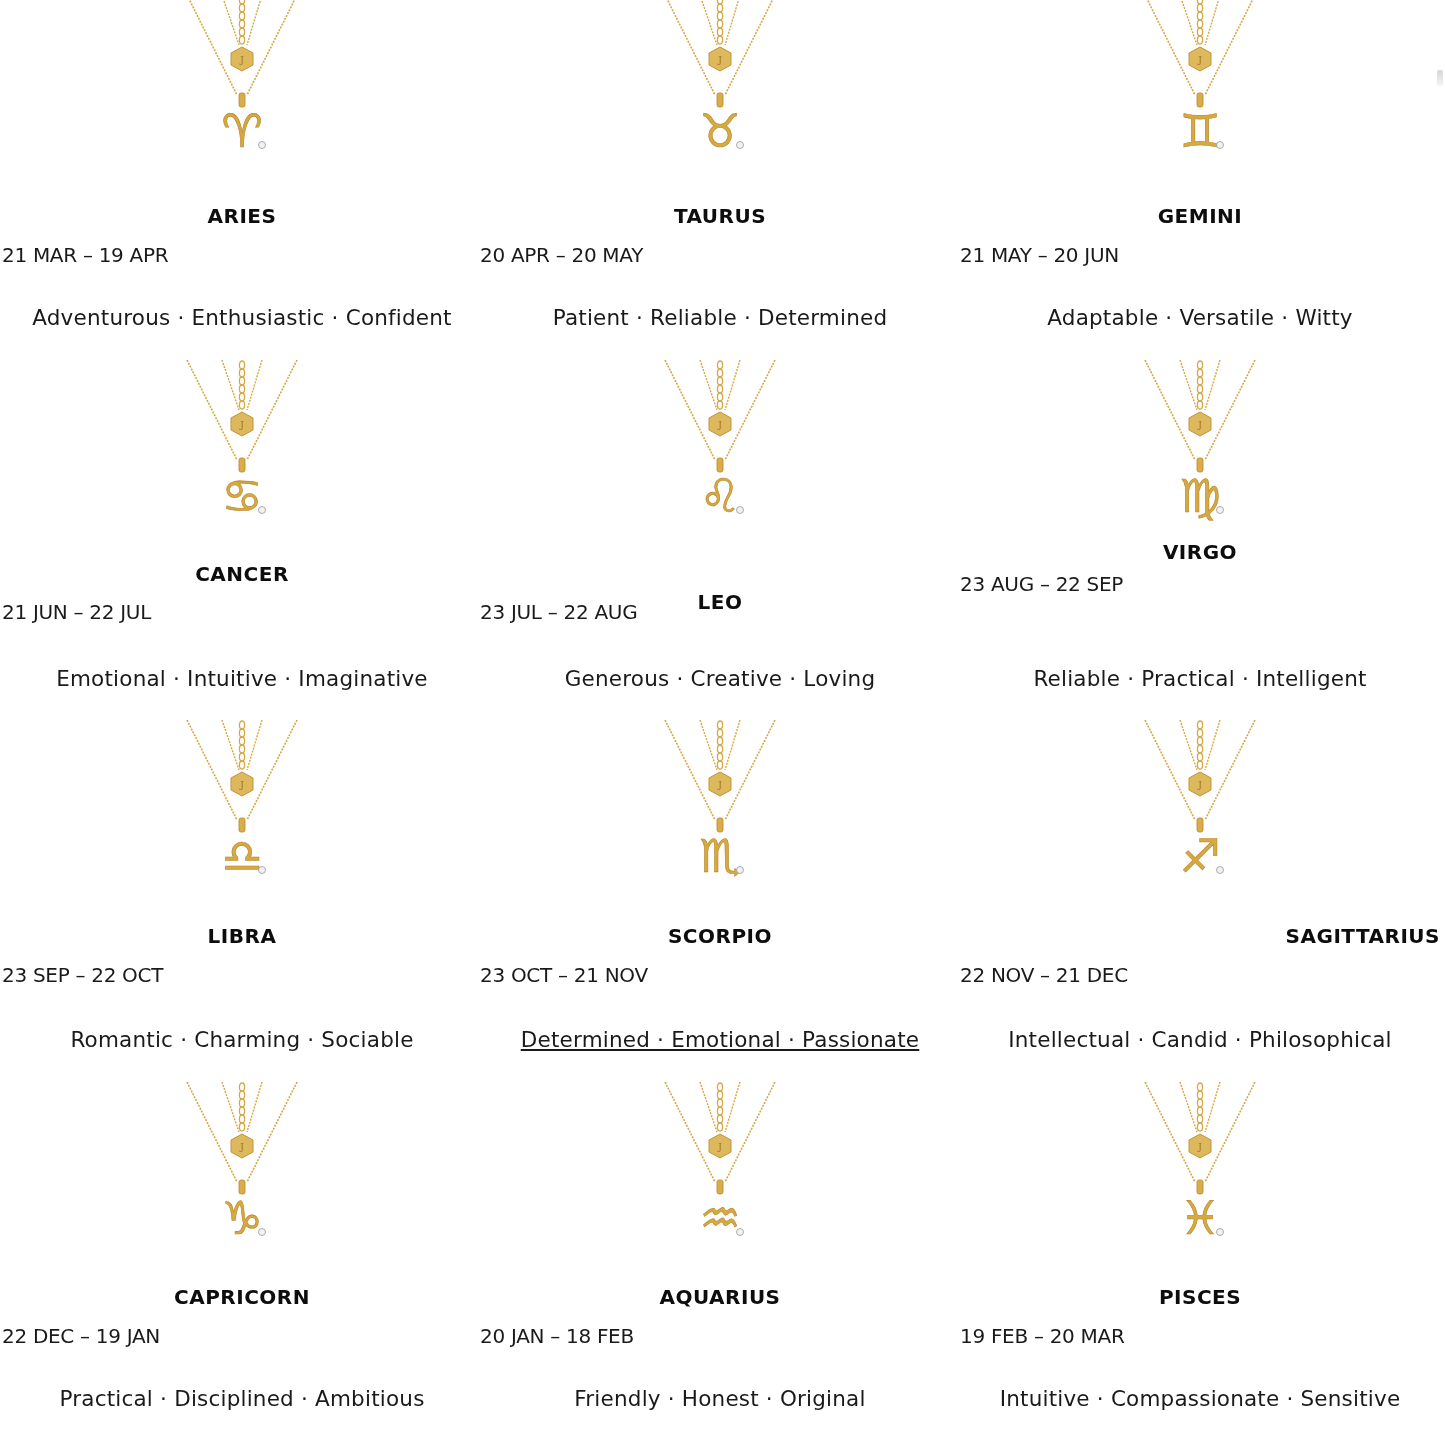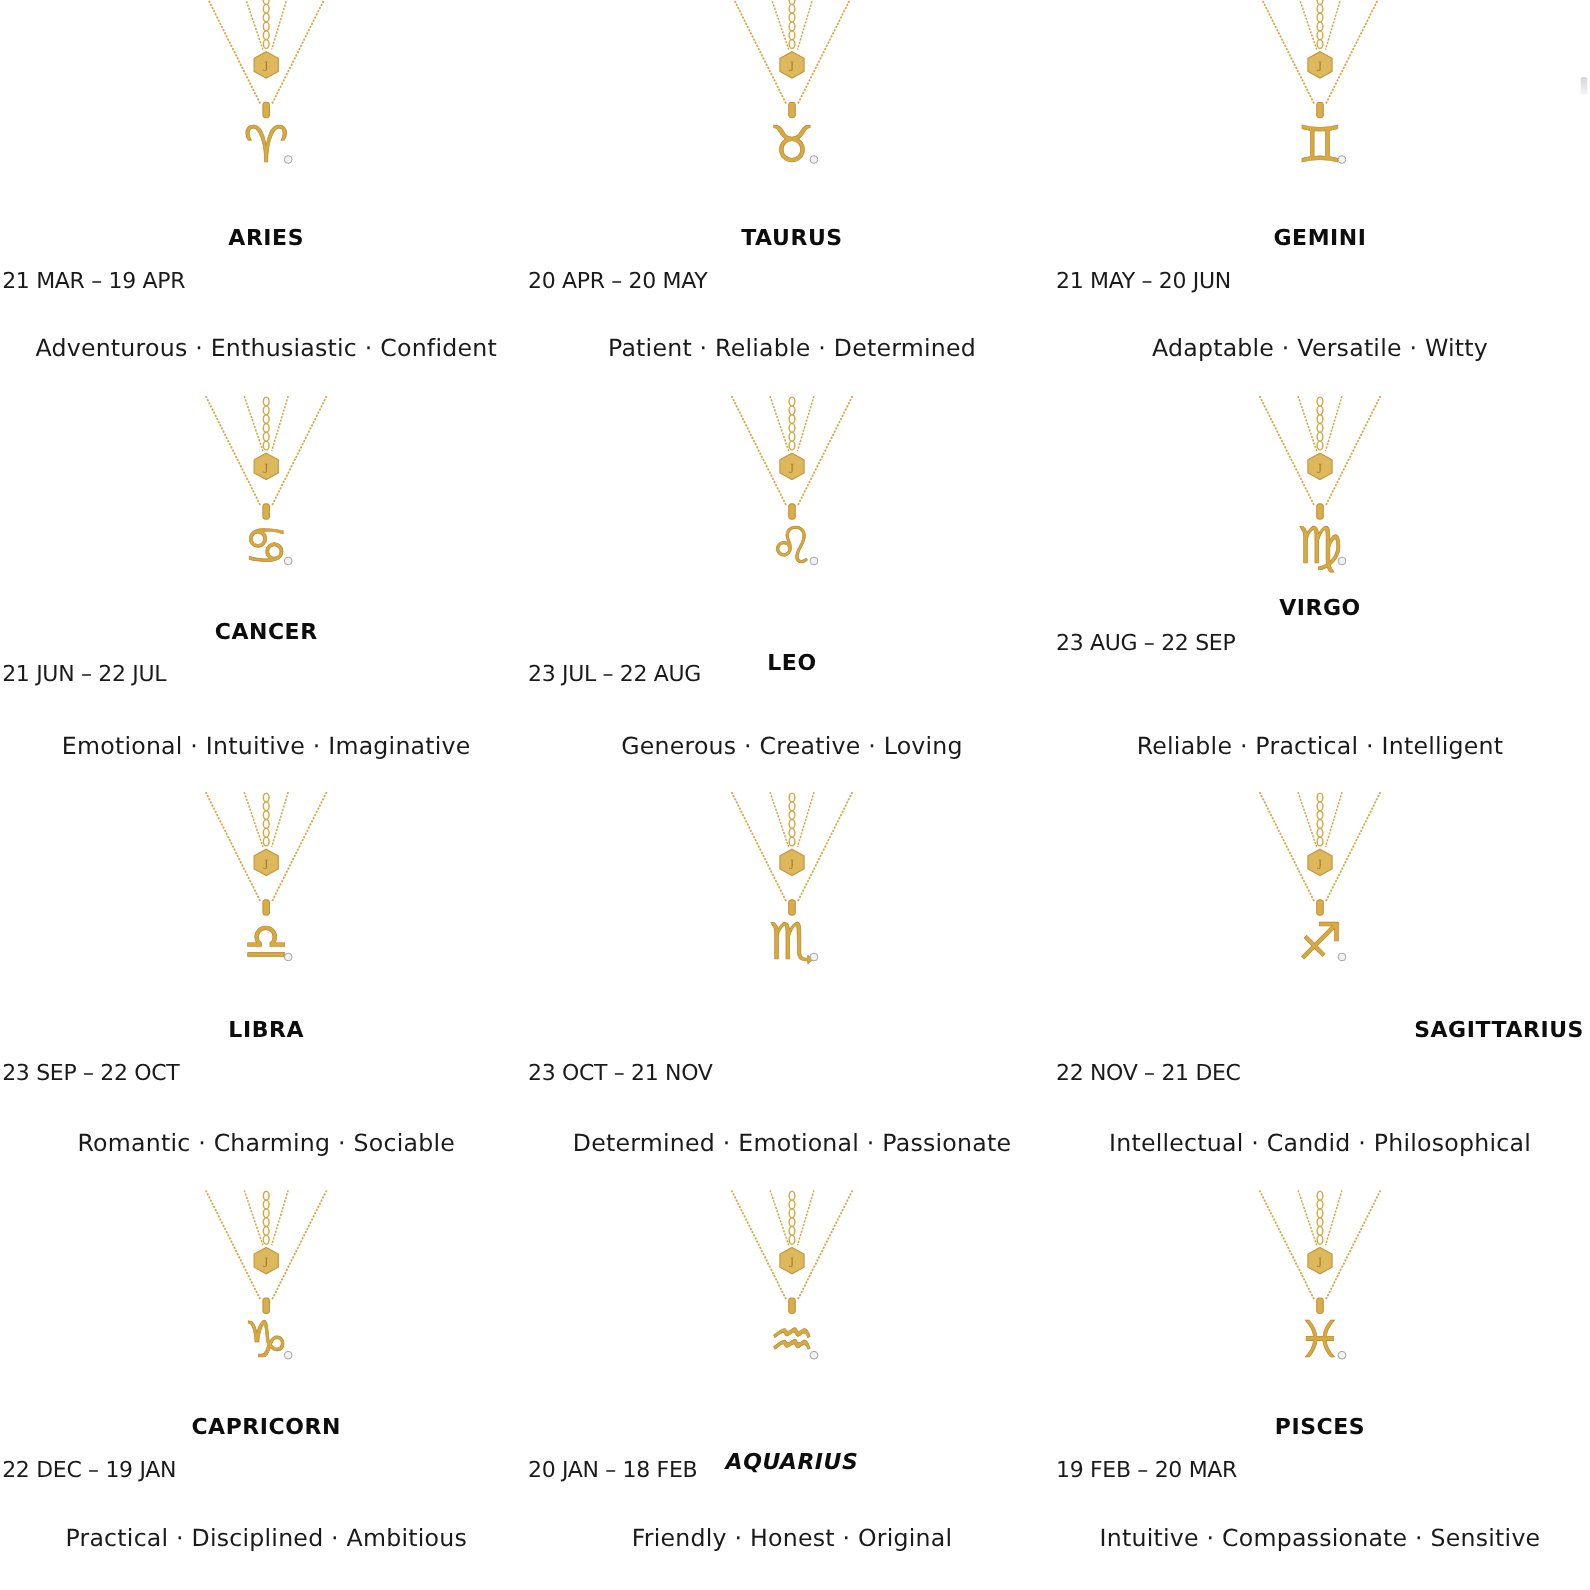--- a/index.html
+++ b/index.html
@@ -253,22 +253,23 @@
 
       <polygon points="75,52 86,58 86,70 75,76 64,70 64,58" fill="#deb85c" stroke="#c1953a" stroke-width="1"></polygon>
       <text x="75" y="68" text-anchor="middle" font-size="9" fill="#9a7226" font-family="DejaVu Serif, serif" class="tag-letter">J</text>
 
       <rect x="72" y="98" width="6" height="14" rx="2" fill="#d9ae4a" stroke="#b8862a" stroke-width="0.8"></rect>
 
       <text class="glyph" x="75" y="152" text-anchor="middle" font-size="46" fill="#d6a941" stroke="#b8862a" stroke-width="0.6" font-family="DejaVu Sans, sans-serif">♏︎</text>
 
       <circle class="gem" cx="95" cy="150" r="3.5" fill="#f2f2f2" stroke="#999" stroke-width="0.8"></circle>
     </svg>
+    <div class="name" style="top: 924px;">SCORPIO</div>
     <div class="dates" style="top: 963px;">23 OCT – 21 NOV</div>
-    <div class="traits" style="top: 1027px;">Determined · Emotional · Passionate</div>
+    <div class="traits" style="top: 1027px; text-decoration: underline;">Determined · Emotional · Passionate</div>
   </div>
     <div class="cell" style="left: 960px; top: 0px;">
     <svg class="necklace" viewBox="0 0 150 180" style="top: 720px; height: 180px;">
 
       <path d="M20 0 L70 100" stroke="#d4a845" stroke-width="1.6" fill="none" stroke-dasharray="2 1.2"></path>
       <path d="M130 0 L80 100" stroke="#d4a845" stroke-width="1.6" fill="none" stroke-dasharray="2 1.2"></path>
 
       <path d="M55 0 L72 50" stroke="#d4a845" stroke-width="1.4" fill="none" stroke-dasharray="2 1.2"></path>
       <path d="M95 0 L80 50" stroke="#d4a845" stroke-width="1.4" fill="none" stroke-dasharray="2 1.2"></path>
 
@@ -345,21 +346,21 @@
 
       <polygon points="75,52 86,58 86,70 75,76 64,70 64,58" fill="#deb85c" stroke="#c1953a" stroke-width="1"></polygon>
       <text x="75" y="68" text-anchor="middle" font-size="9" fill="#9a7226" font-family="DejaVu Serif, serif" class="tag-letter">J</text>
 
       <rect x="72" y="98" width="6" height="14" rx="2" fill="#d9ae4a" stroke="#b8862a" stroke-width="0.8"></rect>
 
       <text class="glyph" x="75" y="152" text-anchor="middle" font-size="46" fill="#d6a941" stroke="#b8862a" stroke-width="0.6" font-family="DejaVu Sans, sans-serif">♒︎</text>
 
       <circle class="gem" cx="95" cy="150" r="3.5" fill="#f2f2f2" stroke="#999" stroke-width="0.8"></circle>
     </svg>
-    <div class="name" style="top: 1316px; font-style: italic;">AQUARIUS</div>
+    <div class="name" style="top: 1285px;">AQUARIUS</div>
     <div class="dates" style="top: 1324px;">20 JAN – 18 FEB</div>
     <div class="traits" style="top: 1386px;">Friendly · Honest · Original</div>
   </div>
     <div class="cell" style="left: 960px; top: 0px;">
     <svg class="necklace" viewBox="0 0 150 180" style="top: 1082px; height: 180px;">
 
       <path d="M20 0 L70 100" stroke="#d4a845" stroke-width="1.6" fill="none" stroke-dasharray="2 1.2"></path>
       <path d="M130 0 L80 100" stroke="#d4a845" stroke-width="1.6" fill="none" stroke-dasharray="2 1.2"></path>
 
       <path d="M55 0 L72 50" stroke="#d4a845" stroke-width="1.4" fill="none" stroke-dasharray="2 1.2"></path>

